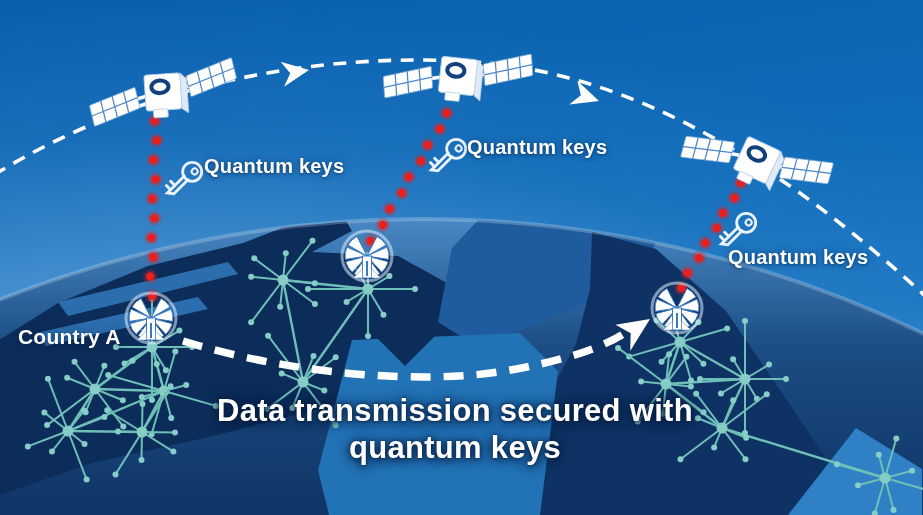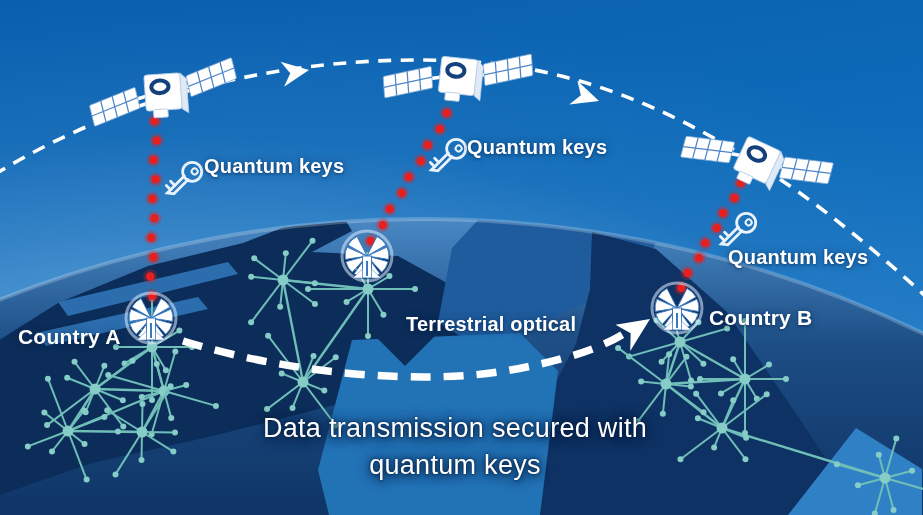--- a/index.html
+++ b/index.html
@@ -14,22 +14,22 @@
   svg{position:absolute;left:0;top:0;}
   .lbl{
     position:absolute;color:#fff;font-weight:bold;white-space:nowrap;
     text-shadow:0 1px 3px rgba(8,35,75,.6),0 0 9px rgba(8,35,75,.4);
     letter-spacing:.2px;
   }
   .qk{font-size:20px;}
   .country{font-size:21px;}
   .fiber{font-size:20px;line-height:26px;}
   .caption{
-    position:absolute;left:114px;top:410px;width:682px;text-align:center;
-    color:#fff;font-weight:normal;font-size:27px;line-height:37px;letter-spacing:.3px;
+    position:absolute;left:114px;top:392px;width:682px;text-align:center;
+    color:#fff;font-weight:bold;font-size:31px;line-height:37px;letter-spacing:.3px;
     text-shadow:0 2px 8px rgba(7,30,65,.95),0 0 14px rgba(7,30,65,.85),0 0 3px rgba(7,30,65,.9);
   }
 </style>
 </head>
 <body>
 
 <div class="stage">
 
   <svg width="923" height="515" viewBox="0 0 923 515">
     <defs>
@@ -563,27 +563,25 @@
           <circle cx="1.5" cy="-15" r="3" stroke-width="2"></circle>
           <path d="M-2.6,-4.5 L-2.6,19.5 L2.6,15.5 L2.6,-4.5"></path>
           <path d="M-2.6,9 L-8.5,9 M-2.6,15 L-8.5,15"></path>
         </g>
       </g>
         </g>
       </g>
   </svg>
 
   <div class="lbl country" style="left:18px;top:325px">Country A</div>
-  <div class="lbl country" style="left:709px;top:306px">Country B</div>
 
   <div class="lbl qk" style="left:204px;top:155px">Quantum keys</div>
   <div class="lbl qk" style="left:467px;top:136px">Quantum keys</div>
   <div class="lbl qk" style="left:728px;top:246px">Quantum keys</div>
 
   <div class="lbl fiber" style="left:406px;top:311px">
-    <div>Terrestrial optical</div>
   </div>
 
   <div class="caption">
     <div>Data transmission secured with</div>
     <div>quantum keys</div>
   </div>
 </div>
 
 </body></html>

